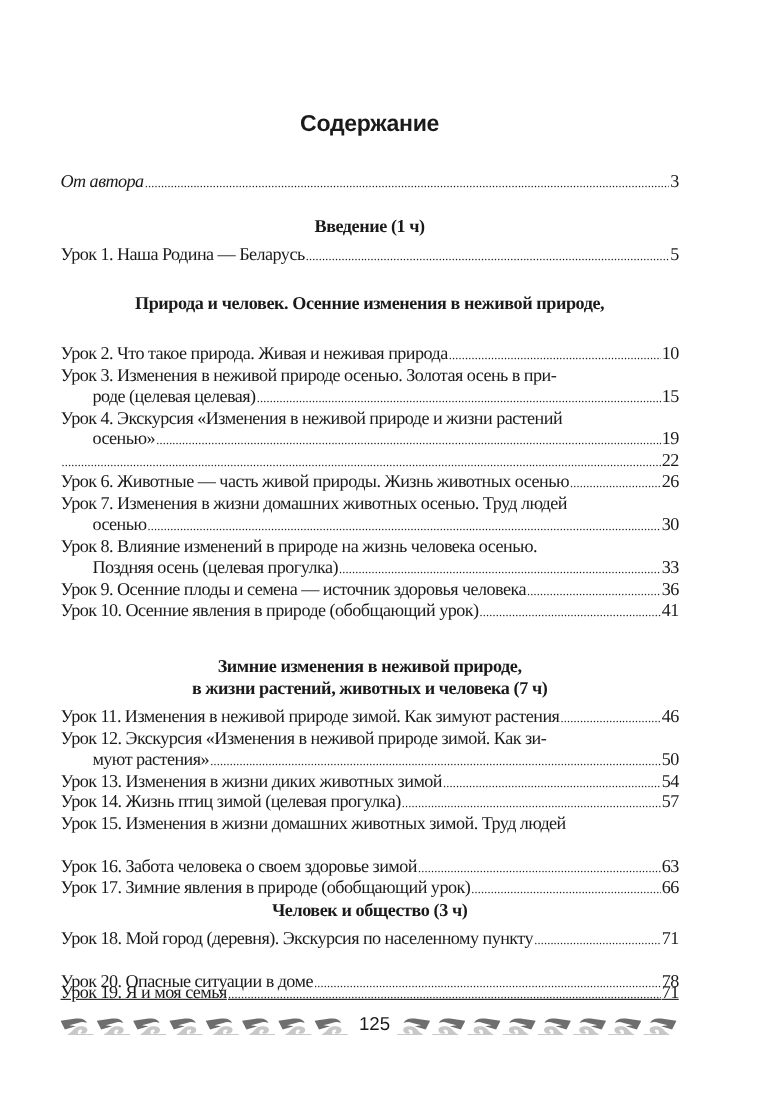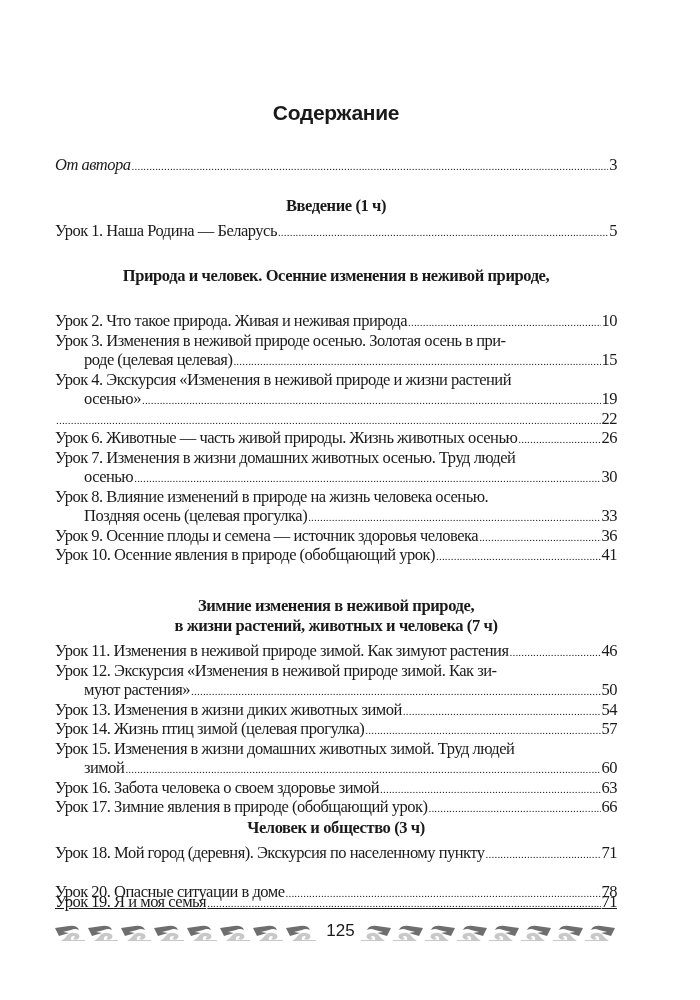--- a/index.html
+++ b/index.html
@@ -161,25 +161,20 @@
         <div class="row">
           <span class="txt">Урок 14. Жизнь птиц зимой (целевая прогулка)</span>
           <span class="dots"></span>
           <span class="pg">57</span>
         </div>
       </div>
       <div class="entry" style="top: 738.5px;">
         <div class="row">
           <span class="txt">Урок 15. Изменения в жизни домашних животных зимой. Труд людей</span>
         </div>
-        <div class="row cont">
-          <span class="txt">зимой</span>
-          <span class="dots"></span>
-          <span class="pg">60</span>
-        </div>
       </div>
       <div class="entry" style="top: 777.5px;">
         <div class="row">
           <span class="txt">Урок 16. Забота человека о своем здоровье зимой</span>
           <span class="dots"></span>
           <span class="pg">63</span>
         </div>
       </div>
       <div class="entry" style="top: 797px;">
         <div class="row">

